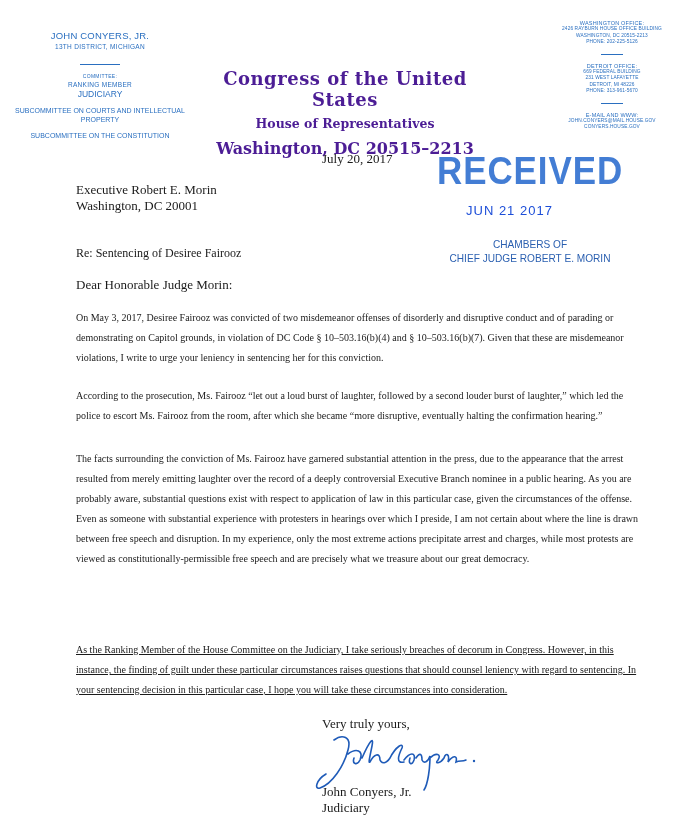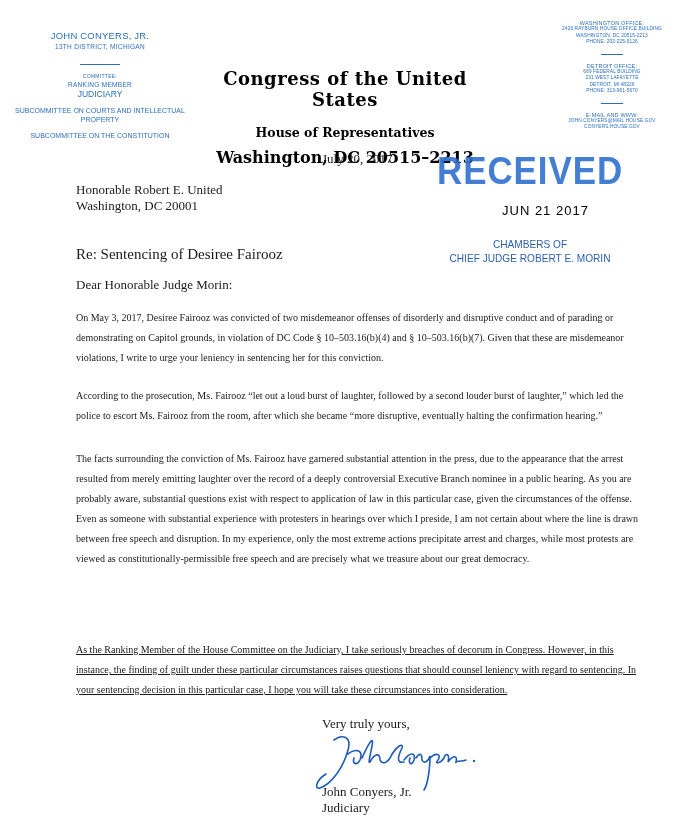--- a/index.html
+++ b/index.html
@@ -9,30 +9,30 @@
   .lh-left .district { font-size: 6.5px; margin-top: 2px; letter-spacing: 0.3px; }
   .lh-left .rule { width: 40px; height: 1px; background: #2a6fc0; margin: 14px auto 8px; }
   .lh-left .small { font-size: 5px; letter-spacing: 0.3px; }
   .lh-left .rank { font-size: 6.5px; margin-top: 2px; letter-spacing: 0.3px; }
   .lh-left .judiciary { font-size: 8.5px; margin-top: 1px; }
   .lh-left .sub { font-size: 7px; margin-top: 7px; line-height: 9px; }
   .lh-right { position: absolute; left: 540px; top: 20px; width: 144px; text-align: center; font-family: "Liberation Sans", sans-serif; color: #2a6fc0; }
   .lh-right .hdr { font-size: 5.5px; letter-spacing: 0.2px; }
   .lh-right .ln { font-size: 4.8px; line-height: 6.5px; letter-spacing: 0.1px; }
   .lh-right .rule { width: 22px; height: 1px; background: #2a6fc0; margin: 8px auto 8px; }
-  .lh-center { position: absolute; left: 200px; top: 68px; width: 290px; text-align: center; color: #000000; font-family: "DejaVu Serif", serif; font-weight: bold; }
+  .lh-center { position: absolute; left: 200px; top: 68px; width: 290px; text-align: center; color: #4c1d95; font-family: "DejaVu Serif", serif; font-weight: bold; }
   .lh-center .t1 { font-size: 18px; letter-spacing: 0.5px; }
-  .lh-center .t2 { font-size: 12.5px; margin-top: 15px; }
+  .lh-center .t2 { font-size: 12.5px; margin-top: 6px; }
   .lh-center .t3 { font-size: 16px; margin-top: 8px; }
   .date { position: absolute; left: 322px; top: 151px; font-size: 13px; }
   .stamp { position: absolute; left: 437px; top: 150px; font-family: "Liberation Sans", sans-serif; font-weight: bold; font-size: 38px; color: #2f6fd0; letter-spacing: 1px; transform: scaleX(0.92); transform-origin: left top; opacity: 0.9; }
-  .stamp-date { position: absolute; left: 502px; top: 203px; font-family: "Liberation Sans", sans-serif; font-size: 13px; color: #000000; letter-spacing: 1px; }
+  .stamp-date { position: absolute; left: 466px; top: 203px; font-family: "Liberation Sans", sans-serif; font-size: 13px; color: #1d4ed8; letter-spacing: 1px; }
   .chambers { position: absolute; left: 430px; top: 237px; width: 200px; text-align: center; font-family: "Liberation Sans", sans-serif; font-size: 11px; color: #2a5fb0; line-height: 14px; transform: scaleX(0.92); }
   .addr { position: absolute; left: 76px; top: 182px; font-size: 13px; line-height: 16px; }
-  .re { position: absolute; left: 76px; top: 246px; font-size: 15px; }
+  .re { position: absolute; left: 76px; top: 246px; font-size: 12px; }
   .salut { position: absolute; left: 76px; top: 277px; font-size: 13px; }
   .para { position: absolute; left: 76px; width: 566px; font-size: 10px; line-height: 20px; }
   .p1 { top: 308px; }
   .p2 { top: 386px; }
   .p3 { top: 449px; }
   .p4 { top: 640px; text-decoration: underline; }
   .closing { position: absolute; left: 322px; top: 716px; font-size: 13px; }
   .signature { position: absolute; left: 312px; top: 728px; width: 180px; height: 70px; }
   .signer { position: absolute; left: 322px; top: 784px; font-size: 13px; line-height: 16px; }
 </style>
@@ -76,21 +76,21 @@
 <div class="date">July 20, 2017</div>
 
 <div class="stamp">RECEIVED</div>
 <div class="stamp-date">JUN 21 2017</div>
 <div class="chambers">
   <div>CHAMBERS OF</div>
   <div>CHIEF JUDGE ROBERT E. MORIN</div>
 </div>
 
 <div class="addr">
-  <div>Honorable Robert E. United</div>
+  <div>Executive Robert E. Morin</div>
   <div>Washington, DC 20001</div>
 </div>
 
 <div class="re">Re: Sentencing of Desiree Fairooz</div>
 <div class="salut">Dear Honorable Judge Morin:</div>
 
 <div class="para p1">On May 3, 2017,  Desiree Fairooz was convicted of two misdemeanor offenses of disorderly and disruptive conduct and of parading or demonstrating on Capitol grounds, in violation of DC Code § 10–503.16(b)(4) and § 10–503.16(b)(7). Given that these are misdemeanor violations, I write to urge your leniency in sentencing her for this conviction.</div>
 <div class="para p2">According to the prosecution, Ms. Fairooz “let out a loud burst of laughter, followed by a second louder burst of laughter,” which led the police to escort Ms. Fairooz from the room, after which she became “more disruptive, eventually halting the confirmation hearing.”</div>
 <div class="para p3">The facts surrounding the conviction of  Ms. Fairooz have garnered substantial attention in the press, due to the appearance that the arrest resulted from merely emitting laughter over the record of a deeply controversial Executive Branch nominee in a public hearing. As you are probably aware, substantial questions exist with respect to application of law in this particular case, given the circumstances of the offense. Even as someone with substantial experience with protesters in hearings over which I preside, I am not certain about where the line is drawn between free speech and disruption. In my experience, only the most extreme actions precipitate arrest and charges, while most protests are viewed as constitutionally-permissible free speech and are precisely what we treasure about our great democracy.</div>
 <div class="para p4">As the Ranking Member of the House Committee on the Judiciary, I take seriously breaches of decorum in Congress. However, in this instance, the finding of guilt under these particular circumstances raises questions that should counsel leniency with regard to sentencing. In your sentencing decision in this particular case, I hope you will take these circumstances into consideration.</div>

